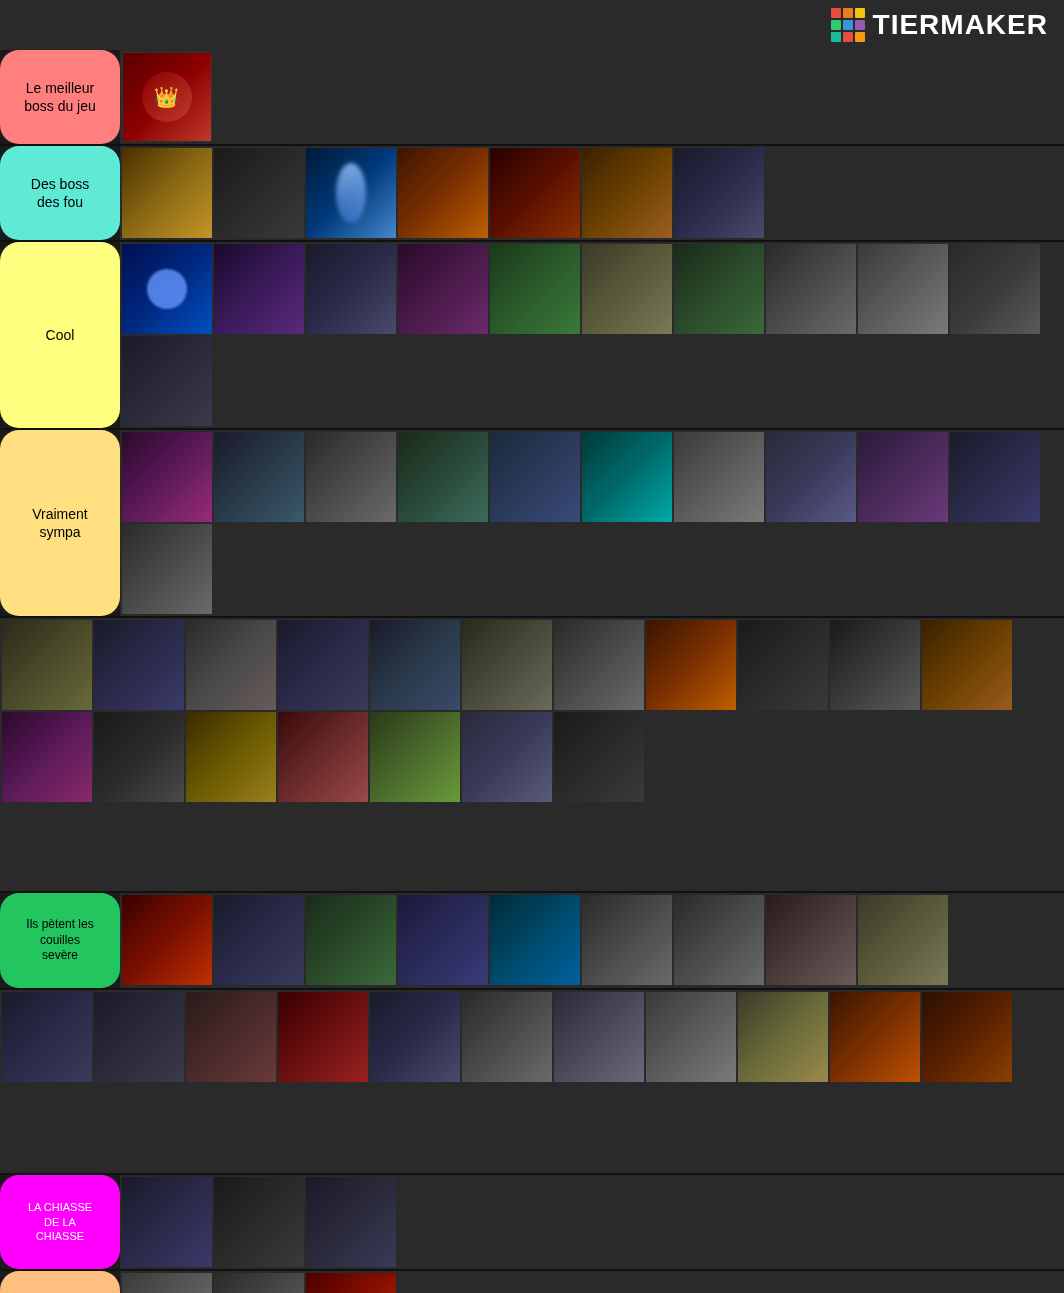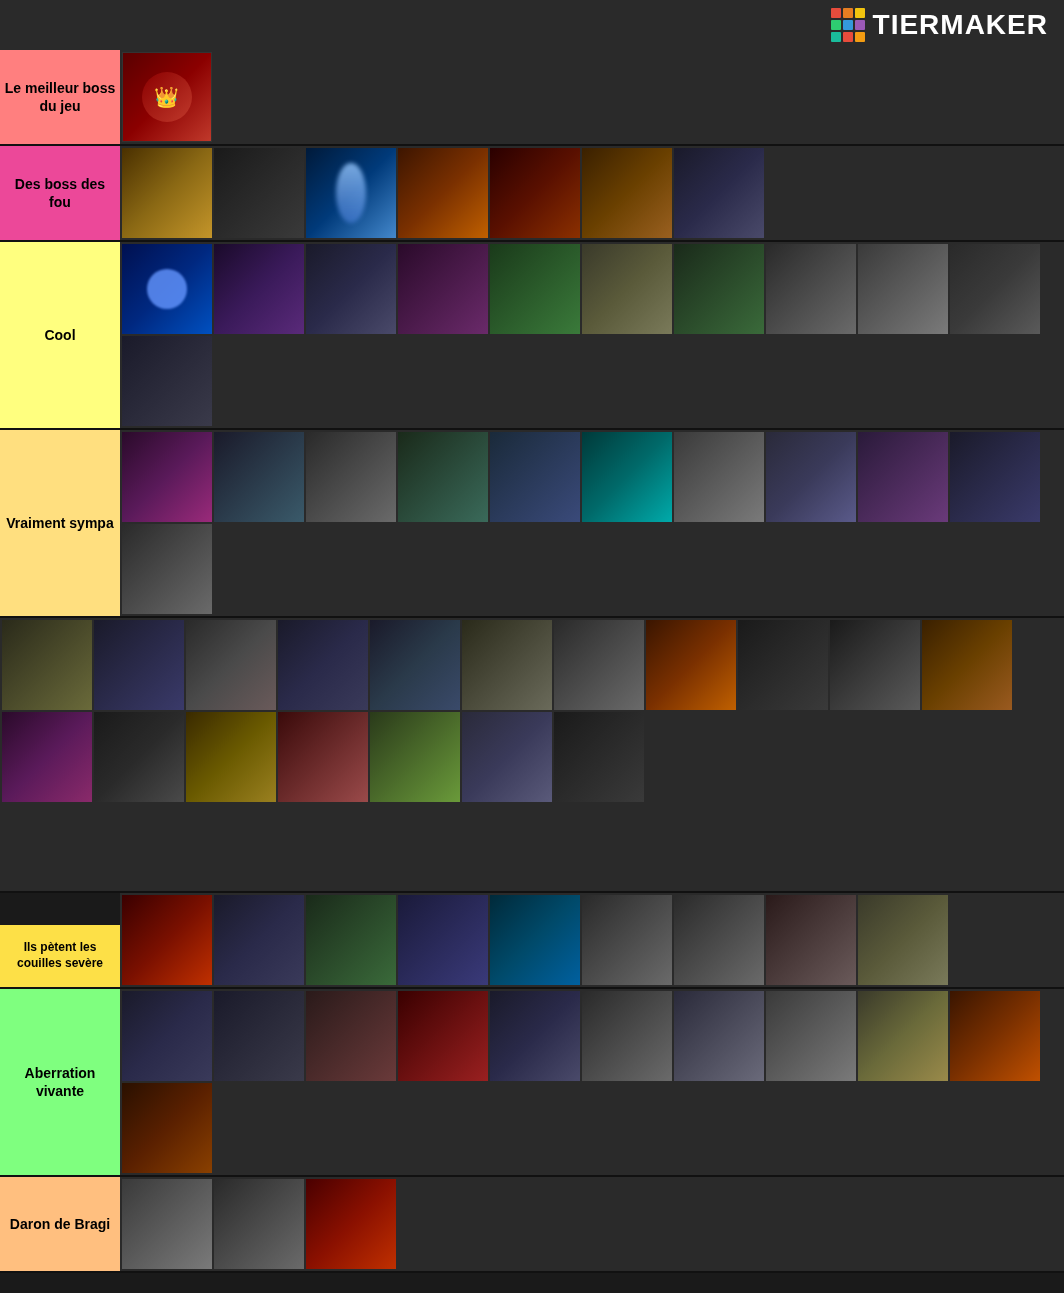--- a/index.html
+++ b/index.html
@@ -53,23 +53,24 @@
     }
 
     .tier-label {
       width: 120px;
       min-width: 120px;
       display: flex;
       align-items: center;
       justify-content: center;
       text-align: center;
       font-size: 14px;
-      font-weight: bold;
-      padding: 4px;
+      font-weight: normal;
+      padding: 24px;
       line-height: 1.3;
+      border-radius: 19px;
     }
 
     .tier-content {
       flex: 1;
       background: #2a2a2a;
       display: flex;
       flex-wrap: wrap;
       align-content: flex-start;
       padding: 2px;
       gap: 2px;
@@ -115,21 +116,21 @@
   <div class="tier-row">
     <div class="tier-label" style="background:#ff7f7f; color:#000;">Le meilleur boss du jeu</div>
     <div class="tier-content">
       <div class="boss-placeholder img-red" style="background: linear-gradient(135deg, #5a0000, #8b0000, #c0392b); border: 1px solid #333;">
         <div style="width:50px;height:50px;border-radius:50%;background:linear-gradient(135deg,#8b0000,#c0392b);display:flex;align-items:center;justify-content:center;font-size:20px;">👑</div>
       </div>
     </div>
   </div>
 
   <div class="tier-row">
-    <div class="tier-label" style="background:#ec4899; color:#000;">Des boss des fou</div>
+    <div class="tier-label" style="background:#5eead4; color:#000;">Des boss des fou</div>
     <div class="tier-content">
       <div class="boss-placeholder" style="background:linear-gradient(135deg,#4a3000,#8b6914,#c4952a);"></div>
       <div class="boss-placeholder" style="background:linear-gradient(135deg,#1a1a1a,#2a2a2a,#3a3a3a);"></div>
       <div class="boss-placeholder" style="background:linear-gradient(135deg,#001a3a,#003a7a,#4488cc); overflow:hidden;">
           <div style="width:30px;height:60px;background:linear-gradient(180deg,rgba(150,200,255,0.8),rgba(100,150,255,0.4));margin:15px auto;border-radius:50%;filter:blur(2px);"></div>
         </div>
       <div class="boss-placeholder" style="background:linear-gradient(135deg,#3d1500,#7a3000,#c06000);"></div>
       <div class="boss-placeholder" style="background:linear-gradient(135deg,#2a0000,#5a1000,#8b3000);"></div>
       <div class="boss-placeholder" style="background:linear-gradient(135deg,#3a2000,#6a4000,#9a6020);"></div>
       <div class="boss-placeholder" style="background:linear-gradient(135deg,#1a1a2a,#2a2a4a,#4a4a6a);"></div>
@@ -193,52 +194,59 @@
       <div class="boss-placeholder" style="background:linear-gradient(135deg,#3a2a00,#6a5a00,#9a8020);"></div>
       <div class="boss-placeholder" style="background:linear-gradient(135deg,#3a0a0a,#6a2a2a,#9a4a4a);"></div>
       <div class="boss-placeholder" style="background:linear-gradient(135deg,#2a3a1a,#4a6a2a,#6a9a3a);"></div>
       <div class="boss-placeholder" style="background:linear-gradient(135deg,#2a2a3a,#3a3a5a,#5a5a7a);"></div>
 
       <div class="boss-placeholder" style="background:linear-gradient(135deg,#1a1a1a,#2a2a2a,#3a3a3a);"></div>
     </div>
   </div>
 
   <div class="tier-row" style="min-height:95px;">
-    <div class="tier-label" style="background:#fde047; color:#000; font-size:12px;margin-top:32px;">Ils pètent les couilles sevère</div>
+    <div class="tier-label" style="background:#22c55e; color:#000; font-size:12px;">Ils pètent les couilles sevère</div>
     <div class="tier-content">
       <div class="boss-placeholder" style="background:linear-gradient(135deg,#3a0000,#7a1000,#c03000);"></div>
       <div class="boss-placeholder" style="background:linear-gradient(135deg,#1a1a2a,#2a2a4a,#3a3a5a);"></div>
       <div class="boss-placeholder" style="background:linear-gradient(135deg,#1a2a1a,#2a4a2a,#3a6a3a);"></div>
       <div class="boss-placeholder" style="background:linear-gradient(135deg,#1a1a3a,#2a2a5a,#3a3a7a);"></div>
       <div class="boss-placeholder" style="background:linear-gradient(135deg,#002a3a,#004a6a,#0060a0);"></div>
       <div class="boss-placeholder" style="background:linear-gradient(135deg,#2a2a2a,#4a4a4a,#6a6a6a);"></div>
       <div class="boss-placeholder" style="background:linear-gradient(135deg,#2a2a2a,#4a4a4a,#6a6a6a);"></div>
       <div class="boss-placeholder" style="background:linear-gradient(135deg,#2a1a1a,#4a3a3a,#6a5a5a);"></div>
       <div class="boss-placeholder" style="background:linear-gradient(135deg,#3a3a2a,#5a5a3a,#7a7a5a);"></div>
     </div>
   </div>
 
   <div class="tier-row" style="min-height:185px;">
-    <div class="tier-label" style="background:#7fff7f; color:#000;">Aberration vivante</div>
     <div class="tier-content">
       <div class="boss-placeholder" style="background:linear-gradient(135deg,#1a1a2a,#2a2a4a,#3a3a5a);"></div>
       <div class="boss-placeholder" style="background:linear-gradient(135deg,#1a1a2a,#2a2a3a,#3a3a4a);"></div>
       <div class="boss-placeholder" style="background:linear-gradient(135deg,#2a1a1a,#4a2a2a,#6a3a3a);"></div>
       <div class="boss-placeholder" style="background:linear-gradient(135deg,#3a0000,#6a1010,#9a2020);"></div>
       <div class="boss-placeholder" style="background:linear-gradient(135deg,#1a1a2a,#2a2a4a,#4a4a6a);"></div>
       <div class="boss-placeholder" style="background:linear-gradient(135deg,#2a2a2a,#4a4a4a,#6a6a6a);"></div>
       <div class="boss-placeholder" style="background:linear-gradient(135deg,#2a2a3a,#4a4a5a,#6a6a7a);"></div>
       <div class="boss-placeholder" style="background:linear-gradient(135deg,#3a3a3a,#5a5a5a,#7a7a7a);"></div>
       <div class="boss-placeholder" style="background:linear-gradient(135deg,#3a3a2a,#6a6a3a,#9a8a4a);"></div>
 
       <div class="boss-placeholder" style="background:linear-gradient(135deg,#3a1500,#7a3000,#c05000);"></div>
       <div class="boss-placeholder" style="background:linear-gradient(135deg,#2a1000,#5a2000,#8a4000);"></div>
     </div>
   </div>
 
+  <div class="tier-row" style="min-height:95px;">
+    <div class="tier-label" style="background:#ff00ff; color:#fff; font-size:11px;">LA CHIASSE DE LA CHIASSE</div>
+    <div class="tier-content">
+      <div class="boss-placeholder" style="background:linear-gradient(135deg,#1a1a2a,#2a2a4a,#3a3a6a);"></div>
+      <div class="boss-placeholder" style="background:linear-gradient(135deg,#1a1a1a,#2a2a2a,#3a3a3a);"></div>
+      <div class="boss-placeholder" style="background:linear-gradient(135deg,#1a1a2a,#2a2a3a,#3a3a5a);"></div>
+    </div>
+  </div>
 
   <div class="tier-row" style="min-height:95px;">
     <div class="tier-label" style="background:#ffbf7f; color:#000;">Daron de Bragi</div>
     <div class="tier-content">
       <div class="boss-placeholder" style="background:linear-gradient(135deg,#3a3a3a,#5a5a5a,#7a7a7a);"></div>
       <div class="boss-placeholder" style="background:linear-gradient(135deg,#2a2a2a,#4a4a4a,#6a6a6a);"></div>
       <div class="boss-placeholder" style="background:linear-gradient(135deg,#4a0000,#8a1000,#c03000);"></div>
     </div>
   </div>
 

